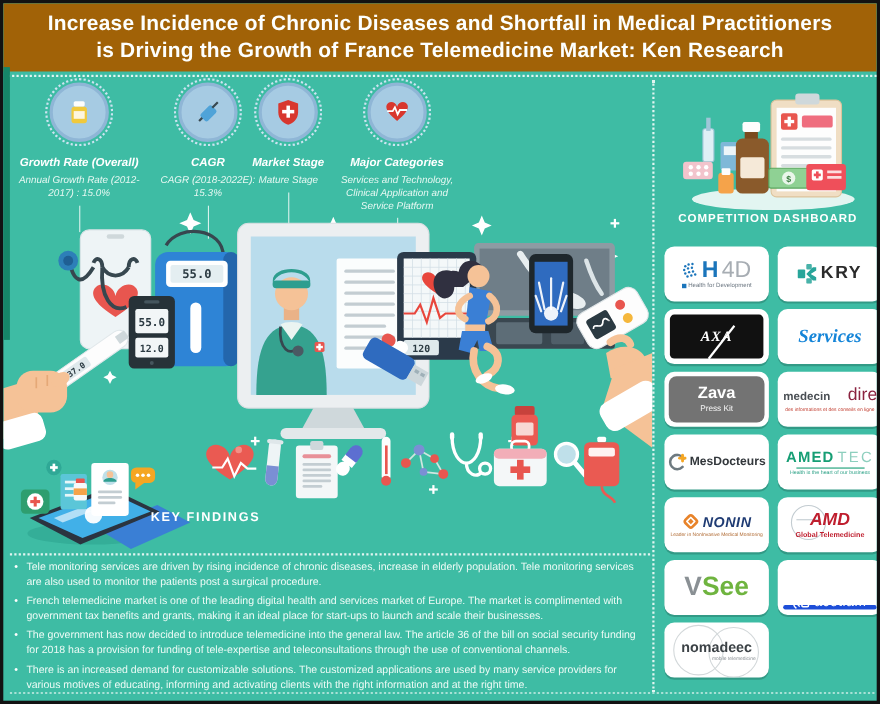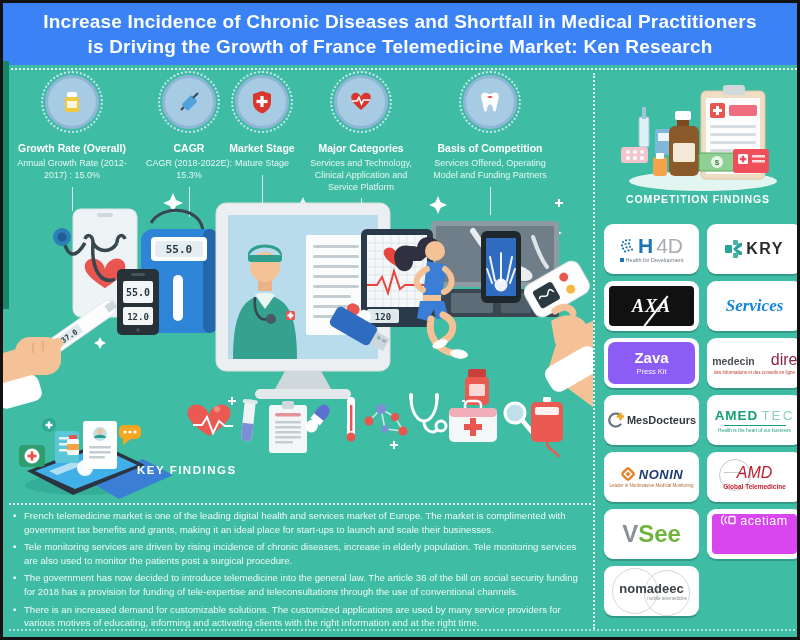--- a/index.html
+++ b/index.html
@@ -4,36 +4,36 @@
 <style>
   html,body{margin:0;padding:0;background:#222;}
   .canvas{
     position:relative;width:800px;height:640px;box-sizing:border-box;
     background:#3EBCA4;border:3px solid #121212;overflow:hidden;
     font-family:"Liberation Sans",sans-serif;
   }
   
   .title-band{
     position:absolute;left:0;top:0;width:100%;height:62px;
-    background:#3b82f6;display:flex;align-items:center;justify-content:center;
+    background:#a16207;display:flex;align-items:center;justify-content:center;
   }
   .title-band .t{
     max-width:780px;text-align:center;color:#FDFFFE;font-weight:bold;
     font-size:19px;line-height:1.32;letter-spacing:.2px;
   }
   .dotline-h{border-top:2px dotted rgba(255,255,255,.85);position:absolute;height:0;}
   .dotline-v{border-left:2px dotted rgba(255,255,255,.85);position:absolute;width:0;}
   .sep-title{left:4px;top:65px;width:790px;}
   .sep-findings{left:6px;top:500px;width:582px;}
   .sep-bottom{left:6px;top:626px;width:786px;border-top-color:rgba(255,255,255,.55);}
   .sep-col{left:590px;top:70px;height:556px;}
   .dark-stripe{position:absolute;left:0;top:58px;width:6px;height:248px;background:#168668;}
 
   
-  .metric{position:absolute;top:72px;display:flex;flex-direction:column;align-items:center;text-align:center;}
+  .metric{position:absolute;top:72px;display:flex;flex-direction:column;align-items:center;text-align:center;font-style:italic;}
   .m1{left:8px;width:122px;}
   .m2{left:139px;width:94px;}
   .m3{left:218px;width:82px;}
   .m4{left:301px;width:114px;}
   .m5{left:424px;width:126px;}
   .badge{
     width:48px;height:48px;border-radius:50%;background:#A6CBE3;
     border:3px solid #8FB6D6;outline:2px dotted #CDE4F2;outline-offset:2px;
     display:flex;align-items:center;justify-content:center;flex:0 0 auto;
   }
@@ -64,27 +64,27 @@
   .h4d-4d{font-size:21px;color:#A7ADB3;line-height:1;}
   .h4d-tag{display:flex;align-items:center;gap:2px;margin-top:1px;}
   .h4d-sq{width:4px;height:4px;background:#1B75BB;}
   .h4d-tagtxt{font-size:5.5px;color:#6B7680;}
   
   .kry-name{font-size:16px;font-weight:bold;color:#2B2B2B;letter-spacing:1.5px;}
   
   .axa-box{position:absolute;inset:5px;background:#111111;border-radius:4px;
     display:flex;align-items:center;justify-content:center;}
   .axa-name{color:#FFFFFF;font-family:"Liberation Serif",serif;font-style:italic;
-    font-weight:bold;font-size:18px;letter-spacing:1px;}
+    font-weight:bold;font-size:13px;letter-spacing:1px;}
   .axa-slash{position:absolute;left:46px;top:6px;width:1.5px;height:38px;background:#FFFFFF;transform:rotate(38deg);}
   
   .doctolib-name{color:#1585D8;font-family:"Liberation Serif",serif;font-style:italic;
     font-weight:bold;font-size:17px;}
   
-  .zava-box{position:absolute;inset:4px;background:#8b5cf6;border-radius:7px;
+  .zava-box{position:absolute;inset:4px;background:#737373;border-radius:7px;
     display:flex;flex-direction:column;align-items:center;justify-content:center;}
   .zava-name{color:#FFFFFF;font-weight:bold;font-size:15px;line-height:1.1;}
   .zava-sub{color:rgba(255,255,255,.95);font-size:7.5px;}
   
   .md-b{font-size:10.5px;font-weight:bold;color:#4A4F54;}
   .md-l{font-size:16px;color:#8B2340;margin-left:16px;}
   .md-tag{font-size:4.5px;color:#C0392B;margin-top:1px;}
   
   .mes-name{font-size:11px;font-weight:bold;color:#33383C;}
   
@@ -94,28 +94,28 @@
   .amed-tag{font-size:4.8px;color:#2AA085;}
   
   .fora-name{font-size:14px;font-weight:bold;color:#164A9A;letter-spacing:.3px;}
   
   .nonin-name{font-size:13px;font-weight:bold;font-style:italic;color:#1F3B73;letter-spacing:.5px;}
   .nonin-tag{font-size:4.5px;color:#B06A32;margin-top:1px;}
   
   .amd-globe{position:absolute;left:12px;top:7px;width:30px;height:30px;border:1.5px solid #C3CCD1;
     border-radius:50%;}
   .amd-globe::after{content:"";position:absolute;left:4px;top:12px;right:4px;height:1px;background:#C3CCD1;}
-  .amd-name{position:relative;font-size:16px;font-weight:normal;font-style:italic;color:#BF1E2E;line-height:1;}
+  .amd-name{position:relative;font-size:16px;font-weight:bold;font-style:italic;color:#BF1E2E;line-height:1;}
   .amd-sub{position:relative;font-size:6.5px;font-weight:bold;color:#BF1E2E;margin-top:2px;}
   
   .vsee-v{font-size:24px;font-weight:bold;color:#8A9094;line-height:1;}
   .vsee-see{font-size:24px;font-weight:bold;color:#6FB43F;line-height:1;}
   
-  .ace-box{position:absolute;inset:5px;background:#d946ef;border-radius:4px;
-    display:flex;align-items:flex-start;justify-content:center;gap:4px;}
+  .ace-box{position:absolute;inset:5px;background:#1d4ed8;border-radius:4px;
+    display:flex;align-items:flex-end;justify-content:center;gap:4px;margin-top:36px;}
   .ace-name{color:#FFFFFF;font-size:12.5px;letter-spacing:.5px;}
   
   .noma-ring{position:absolute;border:1px solid #D3D8DA;border-radius:50%;}
   .nr1{left:8px;top:2px;width:44px;height:44px;}
   .nr2{left:40px;top:4px;width:44px;height:44px;}
   .noma-name{position:relative;font-size:13px;font-weight:bold;color:#3C4246;}
   .noma-tag{position:relative;font-size:4.5px;color:#8A9094;align-self:flex-end;margin-right:12px;}
 
   
   .findings{position:absolute;left:10px;top:506px;width:574px;}
@@ -187,31 +187,20 @@
       <svg width="26" height="26" viewBox="0 0 26 26">
         <path d="M13,8 C12,3.5 5.5,2 3.5,6.5 C1.8,10.5 7,16 13,21 C19,16 24.2,10.5 22.5,6.5 C20.5,2 14,3.5 13,8 Z" fill="#D8372E"></path>
         <polyline points="4,12 9,12 11,8.5 13.5,15 15.5,11 22,11" fill="none" stroke="#FFFFFF" stroke-width="1.6"></polyline>
       </svg>
     </div>
     <div class="m-head">Major Categories</div>
     <div class="m-detail">Services and Technology, Clinical Application and Service Platform</div>
     <div class="m-connector"></div>
   </div>
 
-  <div class="metric m5">
-    <div class="badge">
-      <svg width="26" height="26" viewBox="0 0 26 26">
-        <path d="M8,3.5 C4.5,3.5 3.5,7 4.5,10 C5.5,13 6,17 7,21 C7.6,23.2 9.6,23 10,20.5 C10.4,18 10.8,15.5 13,15.5 C15.2,15.5 15.6,18 16,20.5 C16.4,23 18.4,23.2 19,21 C20,17 20.5,13 21.5,10 C22.5,7 21.5,3.5 18,3.5 C15.5,3.5 15,5 13,5 C11,5 10.5,3.5 8,3.5 Z" fill="#FDFDFD"></path>
-        <path d="M10.5,8 C10.5,6.5 15.5,6.5 15.5,8 C15.5,9.5 10.5,9.5 10.5,8 Z" fill="#E8564F"></path>
-      </svg>
-    </div>
-    <div class="m-head">Basis of Competition</div>
-    <div class="m-detail">Services Offered, Operating Model and Funding Partners</div>
-    <div class="m-connector"></div>
-  </div>
 
   <svg class="illus" style="position:absolute;left:0;top:190px;" width="590" height="310" viewBox="0 0 590 310">
 
     <g fill="#FFFFFF">
       <path d="M170,0 L173,7 L180,10 L173,13 L170,20 L167,13 L160,10 L167,7 Z"></path>
       <path d="M300,4 L302.4,9.6 L308,12 L302.4,14.4 L300,20 L297.6,14.4 L292,12 L297.6,9.6 Z"></path>
       <path d="M435,3 L437.7,9.3 L444,12 L437.7,14.7 L435,21 L432.3,14.7 L426,12 L432.3,9.3 Z"></path>
       <path d="M548,29 L551.3,36.7 L559,40 L551.3,43.3 L548,51 L544.7,43.3 L537,40 L544.7,36.7 Z"></path>
       <path d="M97,144 L99,148 L103,150 L99,152 L97,156 L95,152 L91,150 L95,148 Z"></path>
       <rect x="555" y="6" width="2" height="8"></rect>
@@ -492,22 +481,22 @@
 
     <text x="134" y="281" font-size="11.5" font-weight="bold" fill="#FFFFFF" letter-spacing="1.5">KEY FINDINGS</text>
   </svg>
 
   <div class="dotline-v sep-col"></div>
   <div class="dotline-h sep-findings"></div>
   <div class="dotline-h sep-bottom"></div>
 
   <div class="findings">
     <ul>
+      <li>Tele monitoring services are driven by rising incidence of chronic diseases, increase in elderly population. Tele monitoring services are also used to monitor the patients post a surgical procedure.</li>
       <li>French telemedicine market is one of the leading digital health and services market of Europe. The market is complimented with government tax benefits and grants, making it an ideal place for start-ups to launch and scale their businesses.</li>
-      <li>Tele monitoring services are driven by rising incidence of chronic diseases, increase in elderly population. Tele monitoring services are also used to monitor the patients post a surgical procedure.</li>
       <li>The government has now decided to introduce telemedicine into the general law. The article 36 of the bill on social security funding for 2018 has a provision for funding of tele-expertise and teleconsultations through the use of conventional channels.</li>
       <li>There is an increased demand for customizable solutions. The customized applications are used by many service providers for various motives of educating, informing and activating clients with the right information and at the right time.</li>
     </ul>
   </div>
 
   <svg style="position:absolute;left:612px;top:80px;" width="176" height="110" viewBox="0 0 176 110">
     <ellipse cx="88" cy="98" rx="74" ry="10" fill="#FFFFFF" opacity="0.85"></ellipse>
     <g>
       <rect x="86" y="8" width="64" height="88" rx="5" fill="#F0DEC4" stroke="#DCC49C"></rect>
       <rect x="108" y="2" width="22" height="10" rx="3" fill="#CFD8DB"></rect>
@@ -545,21 +534,21 @@
       <text x="102" y="82" font-size="8" font-weight="bold" fill="#3E7F44" text-anchor="middle">$</text>
       <rect x="118" y="66" width="36" height="24" rx="3" fill="#EF4F5A"></rect>
       <rect x="123" y="71" width="10" height="10" rx="1.5" fill="#FFFFFF"></rect>
       <rect x="126.8" y="72.8" width="2.4" height="6.4" fill="#EF4F5A"></rect>
         <rect x="124.8" y="74.8" width="6.4" height="2.4" fill="#EF4F5A"></rect>
       <rect x="137" y="72" width="13" height="2.5" fill="#FFFFFF" opacity="0.8"></rect>
       <rect x="137" y="77" width="13" height="2.5" fill="#FFFFFF" opacity="0.8"></rect>
     </g>
   </svg>
 
-  <div class="dash-label">COMPETITION FINDINGS</div>
+  <div class="dash-label">COMPETITION DASHBOARD</div>
 
   <div class="logo-grid">
 
     <div class="card">
       <div class="lrow">
         <svg width="15" height="17" viewBox="0 0 15 17">
           <g fill="#1B75BB">
               <circle cx="3" cy="5" r="1.1"></circle>
               <circle cx="6" cy="3.4" r="1.1"></circle>
               <circle cx="9.5" cy="3" r="1.1"></circle>

